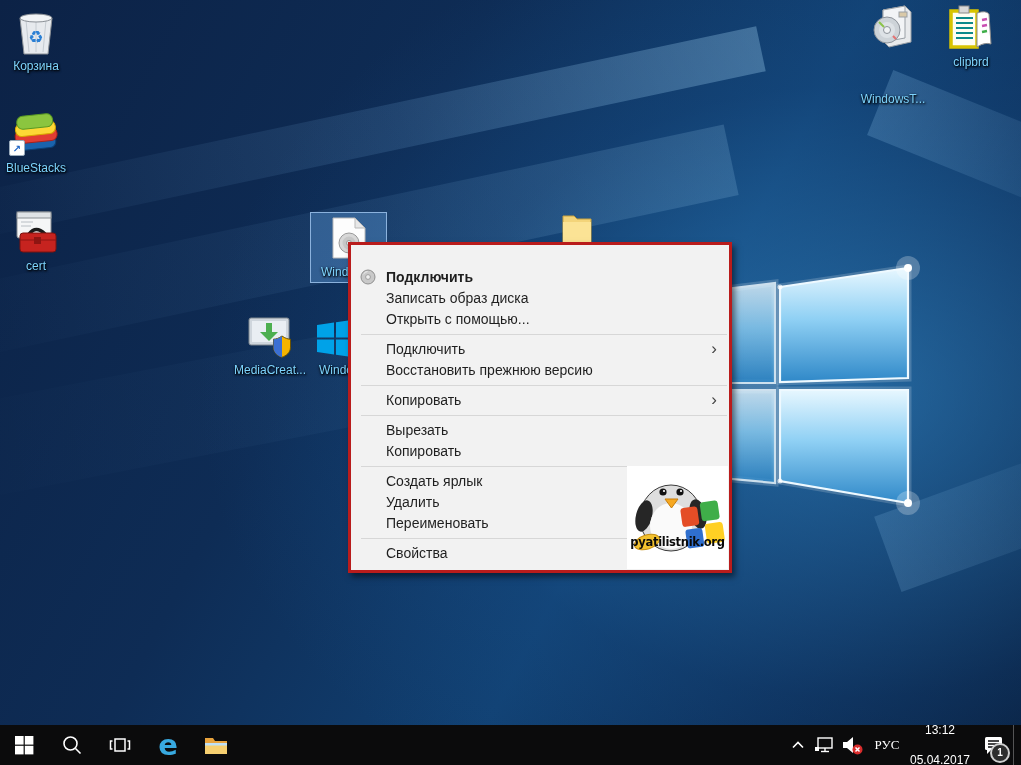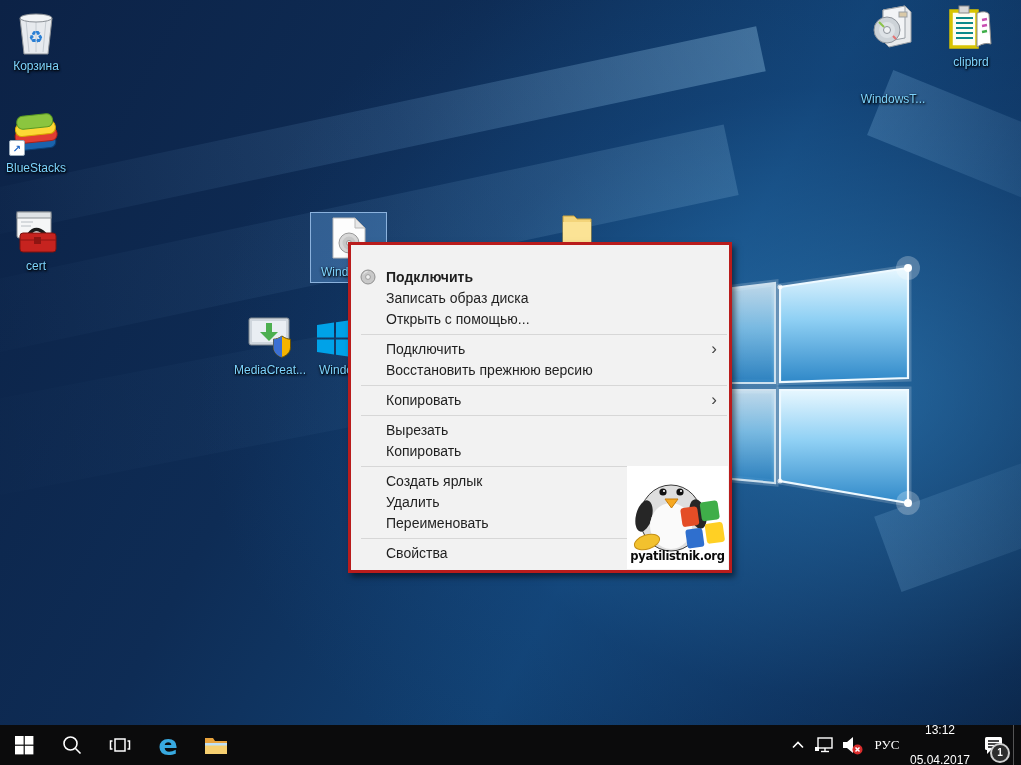--- a/index.html
+++ b/index.html
@@ -57,21 +57,21 @@
   .mi{position:relative;height:21px;line-height:21px;padding-left:35px;cursor:default;white-space:nowrap;}
   .mi.bold{font-weight:bold;}
   .mi .mi-icon{position:absolute;left:9px;top:2px;width:16px;height:16px;}
   .mi .sub-arrow{position:absolute;right:12px;top:0;font-size:17px;color:#444;line-height:20px;}
   .sep{border-top:1px solid #d7d7d7;margin:4px 2px 4px 10px;height:0;}
   
   #watermark{position:absolute;right:1px;bottom:1px;width:101px;height:103px;background:#fff;z-index:2;
     display:flex;flex-direction:column;align-items:center;justify-content:flex-end;}
   #watermark svg{position:absolute;top:0;left:0;}
   #watermark .wm-text{position:relative;font-family:"DejaVu Sans",sans-serif;font-weight:bold;
-    font-size:11.5px;color:#0a0a0a;letter-spacing:-.3px;margin-bottom:6px;}
+    font-size:11.5px;color:#0a0a0a;letter-spacing:-.3px;margin-bottom:20px;}
   
   #taskbar{position:absolute;left:0;bottom:0;width:1021px;height:40px;background:#0b0b0c;z-index:30;
     display:flex;justify-content:space-between;align-items:stretch;}
   .tb-left{display:flex;}
   .tbtn{width:48px;display:flex;align-items:center;justify-content:center;cursor:default;}
   .edge-e{font-family:"DejaVu Sans",sans-serif;font-weight:bold;font-size:29px;color:#38a9e0;line-height:29px;}
   .tb-right{display:flex;align-items:center;padding-right:2px;color:#fff;}
   .tray-btn{height:40px;display:flex;align-items:center;justify-content:center;}
   #tray-chevron{width:24px;}
   #tray-network{width:27px;}

